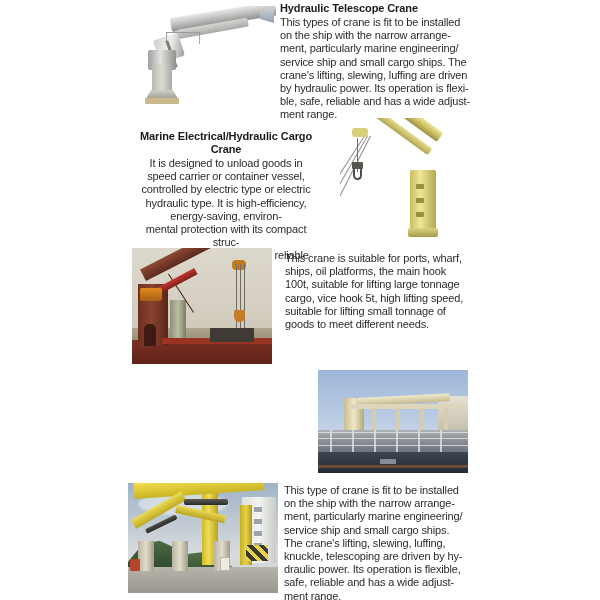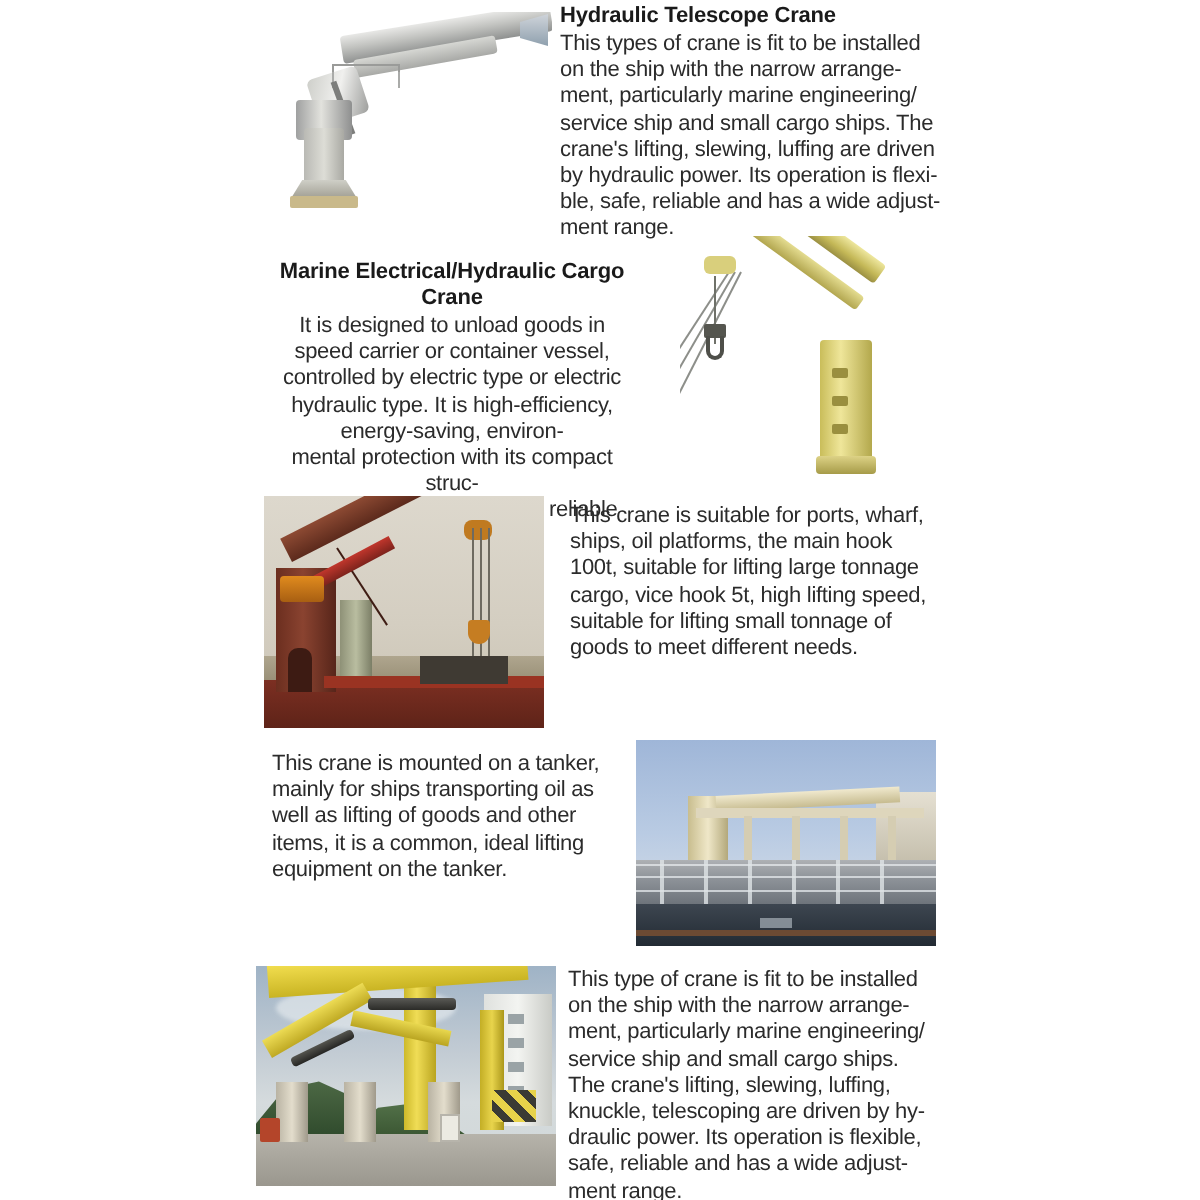--- a/index.html
+++ b/index.html
@@ -482,21 +482,20 @@
       <div class="stanchion" style="left:56px"></div>
       <div class="stanchion" style="left:78px"></div>
       <div class="stanchion" style="left:100px"></div>
       <div class="stanchion" style="left:122px"></div>
       <div class="hull"></div>
       <div class="hullmark"></div>
       <div class="waterline"></div>
     </div>
 
     <div class="copy" style="left:136px; top:376px; width:182px;">
-      <div class="product-desc">This crane is mounted on a tanker, mainly for ships transporting oil as well as lifting of goods and other items, it is a common, ideal lifting equipment on the tanker.</div>
     </div>
   </div>
 
   <div class="product-block">
 
     <div class="photo img5">
       <div class="sky"></div>
       <div class="cloud"></div>
       <div class="hill"></div>
       <div class="hill2"></div>

